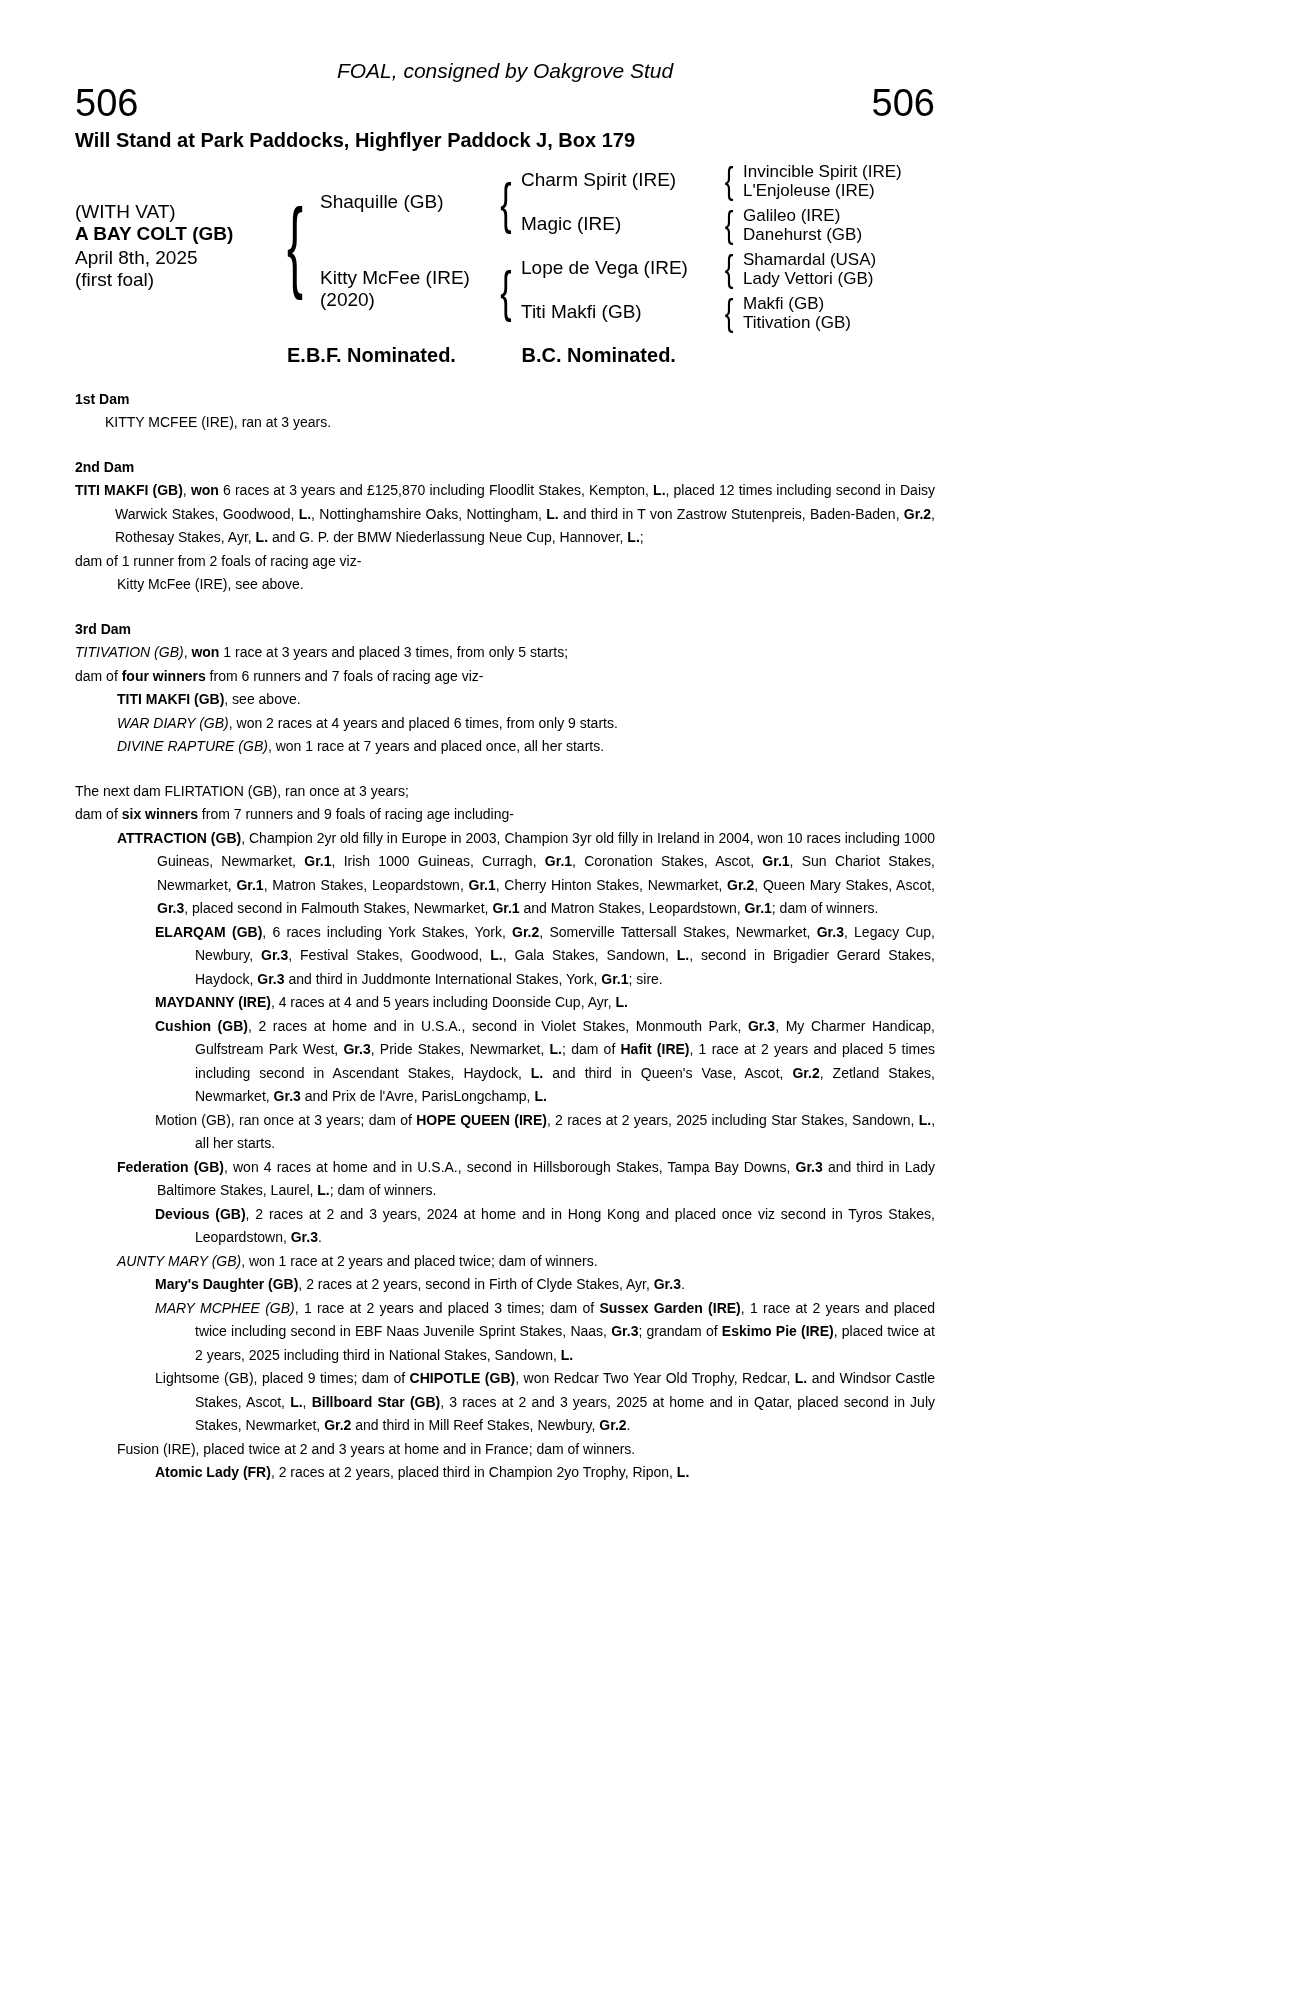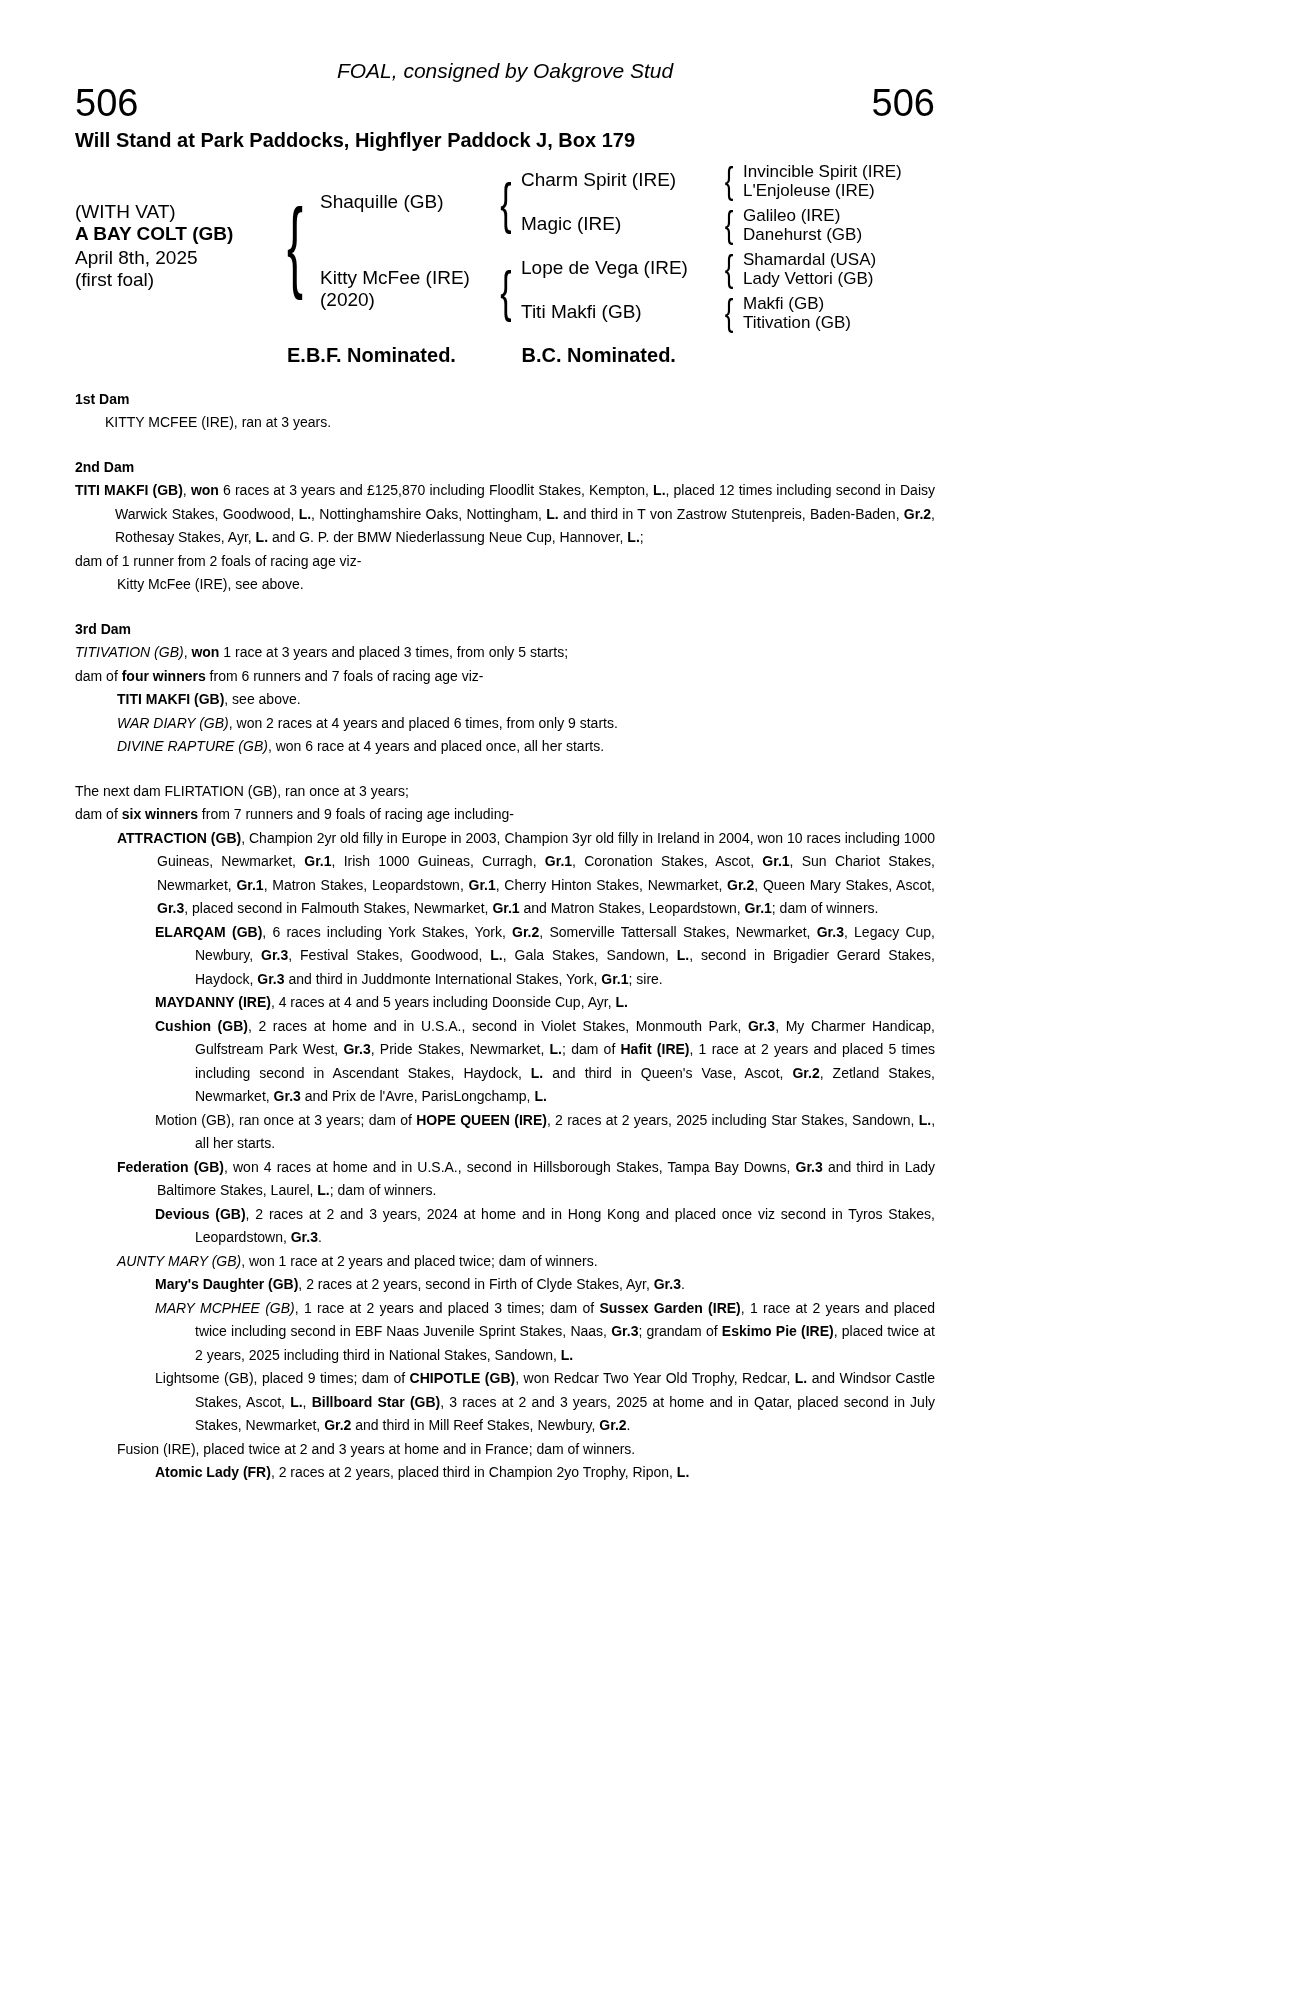--- a/index.html
+++ b/index.html
@@ -108,21 +108,21 @@
         <div class="para" style="padding-left: 40px; text-indent: -40px;"><span class="seg-b">TITI MAKFI (GB)</span><span>, </span><span class="seg-b">won</span><span> 6 races at 3 years and £125,870 including Floodlit Stakes, Kempton, </span><span class="seg-b">L.</span><span>, placed 12 times including second in Daisy Warwick Stakes, Goodwood, </span><span class="seg-b">L.</span><span>, Nottinghamshire Oaks, Nottingham, </span><span class="seg-b">L.</span><span> and third in T von Zastrow Stutenpreis, Baden-Baden, </span><span class="seg-b">Gr.2</span><span>, Rothesay Stakes, Ayr, </span><span class="seg-b">L.</span><span> and G. P. der BMW Niederlassung Neue Cup, Hannover, </span><span class="seg-b">L.</span><span>;</span></div>
         <div class="para" style="padding-left: 40px; text-indent: -40px;"><span>dam of 1 runner from 2 foals of racing age viz-</span></div>
         <div class="para" style="padding-left: 82px; text-indent: -40px;"><span>Kitty McFee (IRE), see above.</span></div>
       </div>
       <div class="section">
         <div class="sec-head">3rd Dam</div>
         <div class="para" style="padding-left: 40px; text-indent: -40px;"><span class="seg-i">TITIVATION (GB)</span><span>, </span><span class="seg-b">won</span><span> 1 race at 3 years and placed 3 times, from only 5 starts;</span></div>
         <div class="para" style="padding-left: 40px; text-indent: -40px;"><span>dam of </span><span class="seg-b">four winners</span><span> from 6 runners and 7 foals of racing age viz-</span></div>
         <div class="para" style="padding-left: 82px; text-indent: -40px;"><span class="seg-b">TITI MAKFI (GB)</span><span>, see above.</span></div>
         <div class="para" style="padding-left: 82px; text-indent: -40px;"><span class="seg-i">WAR DIARY (GB)</span><span>, won 2 races at 4 years and placed 6 times, from only 9 starts.</span></div>
-        <div class="para" style="padding-left: 82px; text-indent: -40px;"><span class="seg-i">DIVINE RAPTURE (GB)</span><span>, won 6 race at 4 years and placed once, all her starts.</span></div>
+        <div class="para" style="padding-left: 82px; text-indent: -40px;"><span class="seg-i">DIVINE RAPTURE (GB)</span><span>, won 1 race at 7 years and placed once, all her starts.</span></div>
       </div>
       <div class="section">
         <div class="para" style="padding-left: 40px; text-indent: -40px;"><span>The next dam FLIRTATION (GB), ran once at 3 years;</span></div>
         <div class="para" style="padding-left: 40px; text-indent: -40px;"><span>dam of </span><span class="seg-b">six winners</span><span> from 7 runners and 9 foals of racing age including-</span></div>
         <div class="para" style="padding-left: 82px; text-indent: -40px;"><span class="seg-b">ATTRACTION (GB)</span><span>, Champion 2yr old filly in Europe in 2003, Champion 3yr old filly in Ireland in 2004, won 10 races including 1000 Guineas, Newmarket, </span><span class="seg-b">Gr.1</span><span>, Irish 1000 Guineas, Curragh, </span><span class="seg-b">Gr.1</span><span>, Coronation Stakes, Ascot, </span><span class="seg-b">Gr.1</span><span>, Sun Chariot Stakes, Newmarket, </span><span class="seg-b">Gr.1</span><span>, Matron Stakes, Leopardstown, </span><span class="seg-b">Gr.1</span><span>, Cherry Hinton Stakes, Newmarket, </span><span class="seg-b">Gr.2</span><span>, Queen Mary Stakes, Ascot, </span><span class="seg-b">Gr.3</span><span>, placed second in Falmouth Stakes, Newmarket, </span><span class="seg-b">Gr.1</span><span> and Matron Stakes, Leopardstown, </span><span class="seg-b">Gr.1</span><span>; dam of winners.</span></div>
         <div class="para" style="padding-left: 120px; text-indent: -40px;"><span class="seg-b">ELARQAM (GB)</span><span>, 6 races including York Stakes, York, </span><span class="seg-b">Gr.2</span><span>, Somerville Tattersall Stakes, Newmarket, </span><span class="seg-b">Gr.3</span><span>, Legacy Cup, Newbury, </span><span class="seg-b">Gr.3</span><span>, Festival Stakes, Goodwood, </span><span class="seg-b">L.</span><span>, Gala Stakes, Sandown, </span><span class="seg-b">L.</span><span>, second in Brigadier Gerard Stakes, Haydock, </span><span class="seg-b">Gr.3</span><span> and third in Juddmonte International Stakes, York, </span><span class="seg-b">Gr.1</span><span>; sire.</span></div>
         <div class="para" style="padding-left: 120px; text-indent: -40px;"><span class="seg-b">MAYDANNY (IRE)</span><span>, 4 races at 4 and 5 years including Doonside Cup, Ayr, </span><span class="seg-b">L.</span></div>
         <div class="para" style="padding-left: 120px; text-indent: -40px;"><span class="seg-b">Cushion (GB)</span><span>, 2 races at home and in U.S.A., second in Violet Stakes, Monmouth Park, </span><span class="seg-b">Gr.3</span><span>, My Charmer Handicap, Gulfstream Park West, </span><span class="seg-b">Gr.3</span><span>, Pride Stakes, Newmarket, </span><span class="seg-b">L.</span><span>; dam of </span><span class="seg-b">Hafit (IRE)</span><span>, 1 race at 2 years and placed 5 times including second in Ascendant Stakes, Haydock, </span><span class="seg-b">L.</span><span> and third in Queen's Vase, Ascot, </span><span class="seg-b">Gr.2</span><span>, Zetland Stakes, Newmarket, </span><span class="seg-b">Gr.3</span><span> and Prix de l'Avre, ParisLongchamp, </span><span class="seg-b">L.</span></div>
         <div class="para" style="padding-left: 120px; text-indent: -40px;"><span>Motion (GB), ran once at 3 years; dam of </span><span class="seg-b">HOPE QUEEN (IRE)</span><span>, 2 races at 2 years, 2025 including Star Stakes, Sandown, </span><span class="seg-b">L.</span><span>, all her starts.</span></div>
         <div class="para" style="padding-left: 82px; text-indent: -40px;"><span class="seg-b">Federation (GB)</span><span>, won 4 races at home and in U.S.A., second in Hillsborough Stakes, Tampa Bay Downs, </span><span class="seg-b">Gr.3</span><span> and third in Lady Baltimore Stakes, Laurel, </span><span class="seg-b">L.</span><span>; dam of winners.</span></div>

